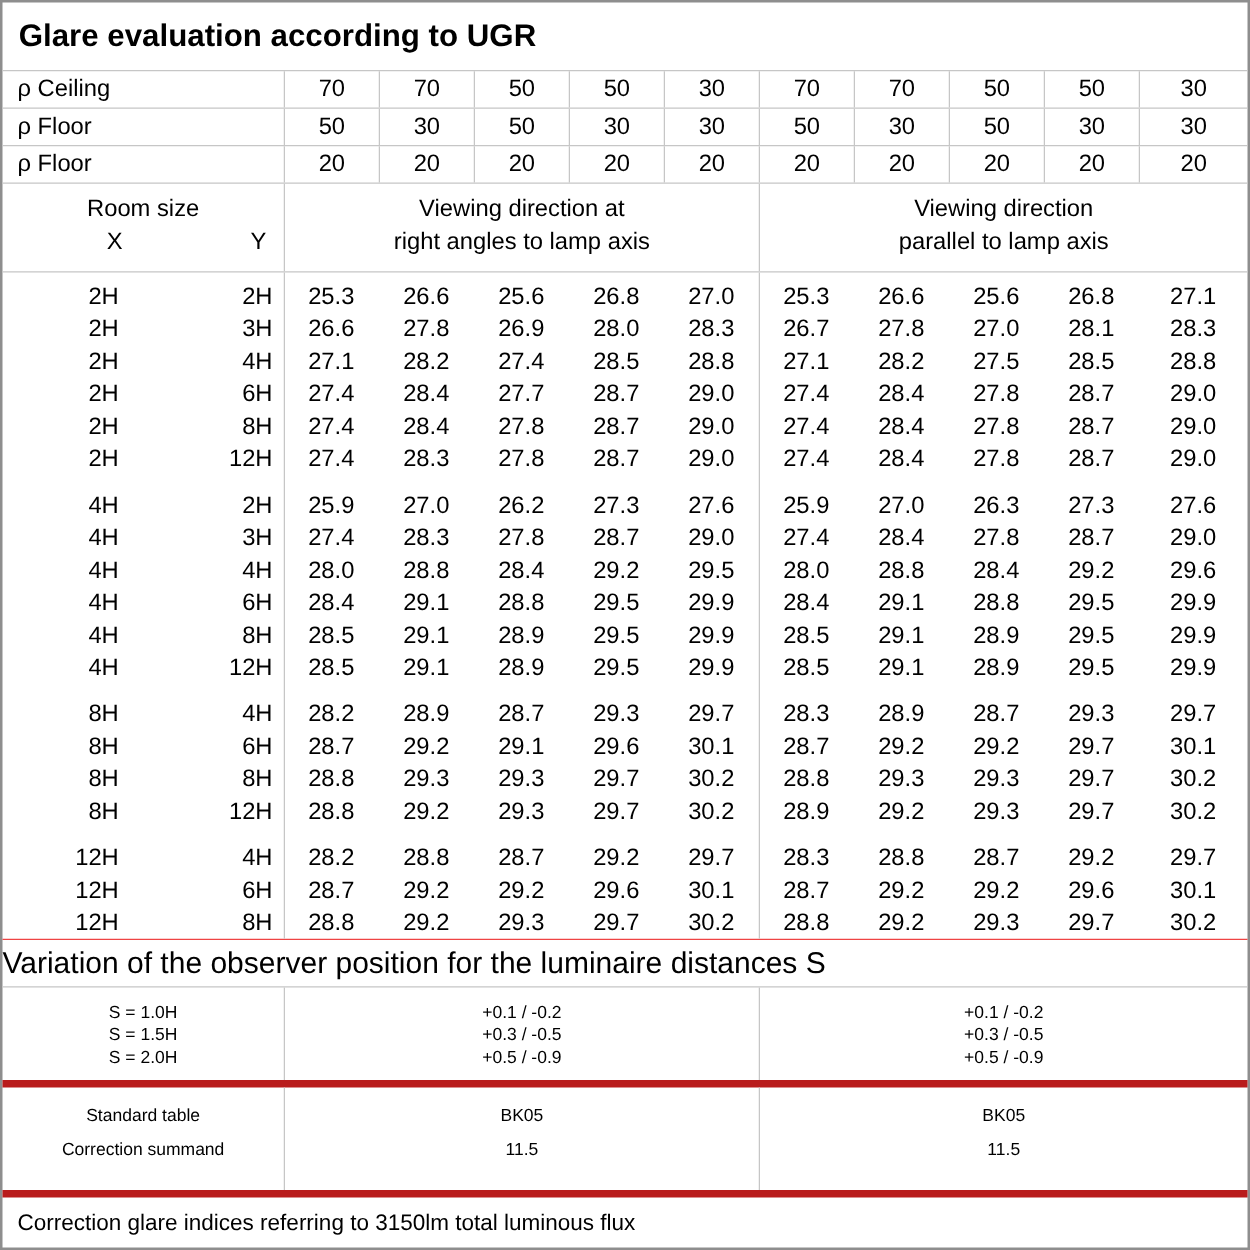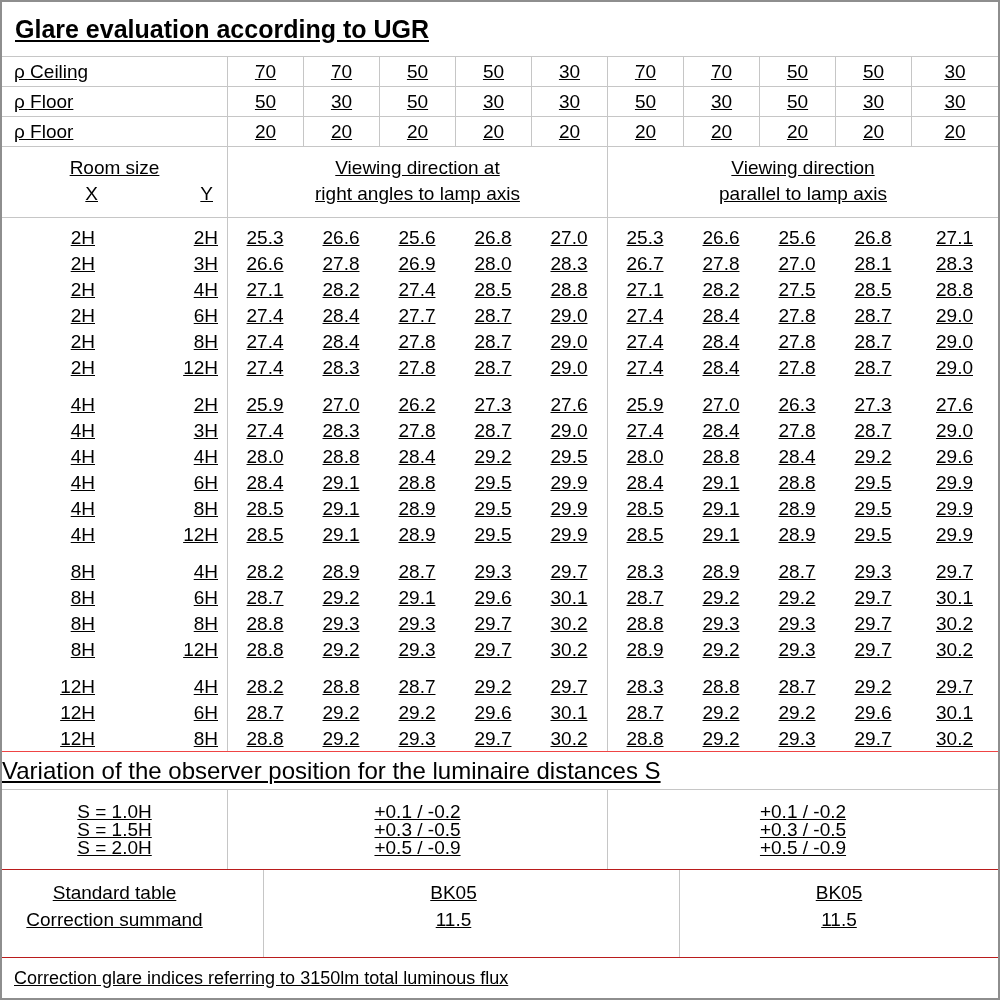--- a/index.html
+++ b/index.html
@@ -1,18 +1,18 @@
 <!DOCTYPE html>
 <html><head>
 <meta charset="utf-8">
 <style>
   * { margin:0; padding:0; box-sizing:border-box; }
   html,body { background:#ffffff; }
   body { width:1000px; height:1000px; font-family:"Liberation Sans", sans-serif; color:#000; }
-  .sheet { width:1000px; height:1000px; background:#fff; border:2px solid #8e8e8e; display:flex; flex-direction:column;text-decoration:underline; }
+  .sheet { width:1000px; height:1000px; background:#fff; border:2px solid #8e8e8e; display:flex; flex-direction:column; }
   .title-row { height:55px; border-bottom:1px solid #c6c6c6; display:flex; align-items:center; padding-left:13px; font-size:25px; font-weight:bold; }
   .row10 { display:grid; grid-template-columns:225px repeat(9,76px) minmax(0,1fr); }
   .rho-row { height:30px; border-bottom:1px solid #c6c6c6; font-size:19px; }
   .cell { min-width:0; }
   .lab { display:flex; align-items:center; padding-left:12px; }
   .num { display:flex; align-items:center; justify-content:center; }
   .bl { border-left:1px solid #c6c6c6; }
   .header-row { height:71px; border-bottom:1px solid #c6c6c6; display:grid; grid-template-columns:225px 380px minmax(0,1fr); font-size:19px; }
   .header-label { padding-top:8px; }
   .room-size-title { text-align:center; line-height:26px; }
@@ -25,24 +25,24 @@
   .vline-a { left:225px; }
   .vline-b { left:605px; }
   .data-block + .data-block { margin-top:11px; }
   .data-row { height:26px; }
   .data-row .num { height:26px; }
   .lab-split { display:grid; grid-template-columns:93px 1fr; align-items:center; }
   .lab-split .x { text-align:right; }
   .lab-split .y { text-align:right; padding-right:9px; }
   .note-row { border-bottom:1px solid #c6c6c6; display:flex; align-items:center; font-size:24px; }
   .variation-row { height:38px; }
-  .grid3 { display:grid; grid-template-columns:225px 380px minmax(0,1fr); font-size:19px; border-bottom:1px solid #b91c1c; }
+  .grid3 { display:grid; grid-template-columns:225px 380px minmax(0,1fr); font-size:14px; border-bottom:6px solid #b91c1c; }
   .s-block { height:80px; }
   .s-block .cell { display:flex; flex-direction:column; justify-content:center; text-align:center; line-height:18px; }
-  .std-block { height:88px;gap:36px; }
+  .std-block { height:88px; }
   .std-block .cell { padding-top:9px; text-align:center; line-height:27px; }
   .footer-row { flex:1; display:flex; align-items:center; padding-left:12px; font-size:18px; }
 </style>
 </head>
 <body>
 
 <div class="sheet">
 
   <div class="title-row">Glare evaluation according to UGR</div>
 

